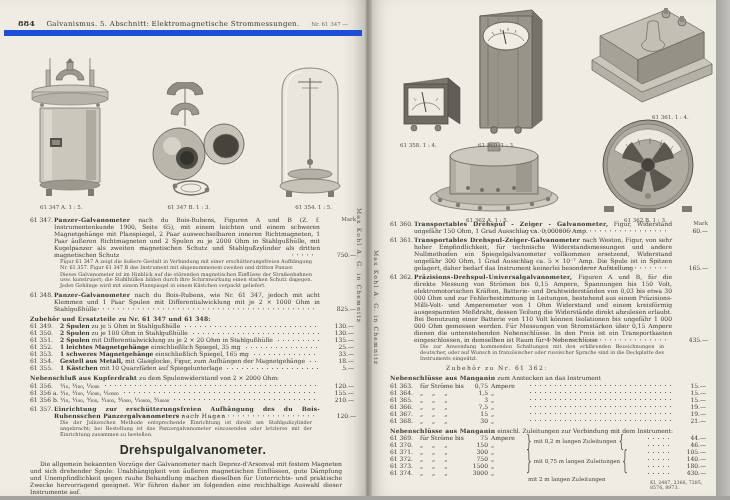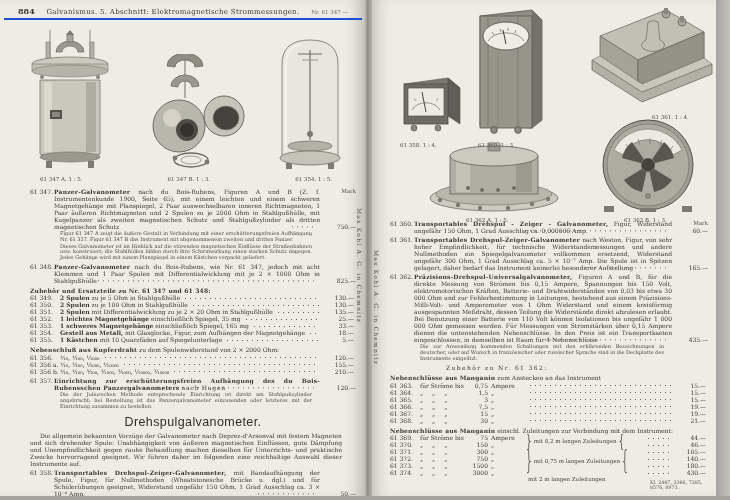--- a/index.html
+++ b/index.html
@@ -13,21 +13,21 @@
   .page{position:absolute;top:0;height:496px;background:#efece4;}
   .page-left{left:0;width:366px;box-shadow:inset -16px 0 20px -14px rgba(60,55,45,.45);}
   .page-right{left:370px;width:346px;box-shadow:inset 14px 0 18px -12px rgba(60,55,45,.40), 2px 0 3px rgba(0,0,0,.2);}
   .gutter{position:absolute;top:0;left:364px;width:8px;height:496px;
     background:linear-gradient(90deg,#cfccc4,#8f8c84 45%,#b9b6ae);}
   .edge-right{position:absolute;top:0;left:716px;width:14px;height:500px;background:linear-gradient(90deg,#a6a49f,#c4c2bd);}
   .edge-bottom{position:absolute;left:0;top:496px;width:730px;height:4px;background:#a5a39e;}
 
   
   .pg-head{display:flex;justify-content:space-between;align-items:baseline;
-    font-size:7px;line-height:9px;padding:7px 14px 1px 14px;border-bottom:2px solid #1d4ed8;margin:0 4px;}
+    font-size:7px;line-height:9px;padding:7px 14px 1px 14px;border-bottom:6px solid #1d4ed8;margin:12px 4px;}
   .pg-head .c{letter-spacing:.3px;}
   .pg-head .side{font-size:5.5px;color:#6a675f;}
   .pg-num{font-size:8px;font-weight:bold;}
 
   
   .figs-left{display:flex;justify-content:space-between;align-items:flex-end;
     height:146px;padding:6px 18px 0 26px;}
   .fig{text-align:center;}
   .figcap{font-size:5.5px;color:#4c4a44;text-align:center;margin-top:2px;}
   .figs-left-caps{display:flex;justify-content:space-between;padding:0 34px 0 40px;margin-top:2px;}
@@ -63,21 +63,21 @@
   .row .dots{flex:1;align-self:stretch;margin:0 3px;
     background-image:radial-gradient(circle,rgba(80,77,70,.85) .6px,rgba(0,0,0,0) .75px);
     background-size:5px 5px;background-repeat:repeat-x;background-position:0 70%;}
   .row .price{width:32px;text-align:right;flex:none;}
 
   .dotfill{position:absolute;bottom:1px;height:4px;
     background-image:radial-gradient(circle,rgba(80,77,70,.85) .6px,rgba(0,0,0,0) .75px);
     background-size:5px 5px;background-repeat:repeat-x;background-position:0 70%;}
 
   .sec-head{font-family:"Liberation Sans",sans-serif;font-size:12.5px;letter-spacing:.4px;
-    text-align:center;color:#2f2d28;margin:6px 0 3px 0;font-weight:400;}
+    text-align:center;color:#2f2d28;margin:6px 0 3px 0;font-weight:700;}
   .intro{font-size:6px;line-height:7px;text-align:justify;padding-right:14px;text-indent:10px;margin-top:1px;}
 
   .zub-line{font-size:6px;letter-spacing:1.4px;margin:3px 0 1px 56px;}
 
   .footer{font-size:4.8px;color:#57544d;text-align:center;margin-top:4px;white-space:pre-line;}
   .page-right .footer{margin-left:260px;text-align:left;}
 
   .spine{position:absolute;writing-mode:vertical-rl;font-size:6px;letter-spacing:1.2px;color:#514e47;}
   .spine-l{right:3px;top:208px;}
   .spine-r{left:3px;top:250px;}

